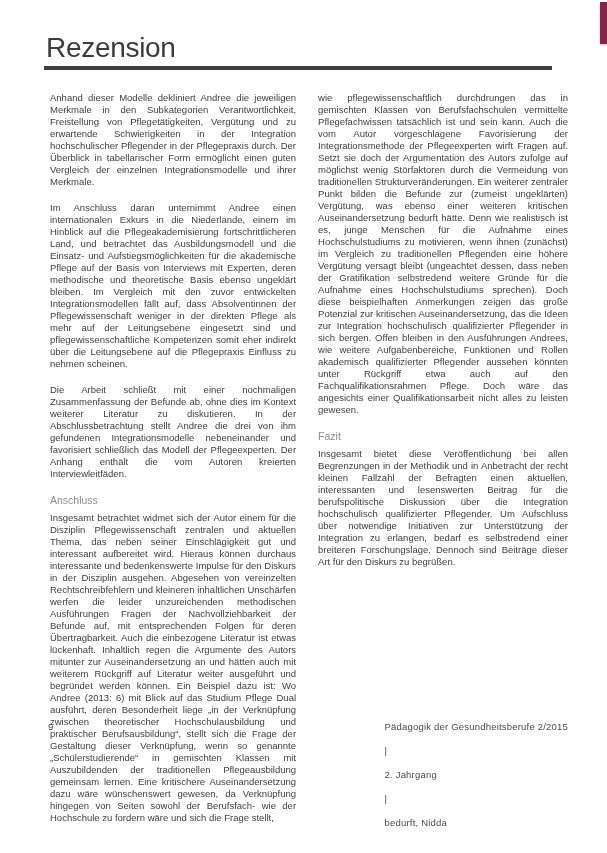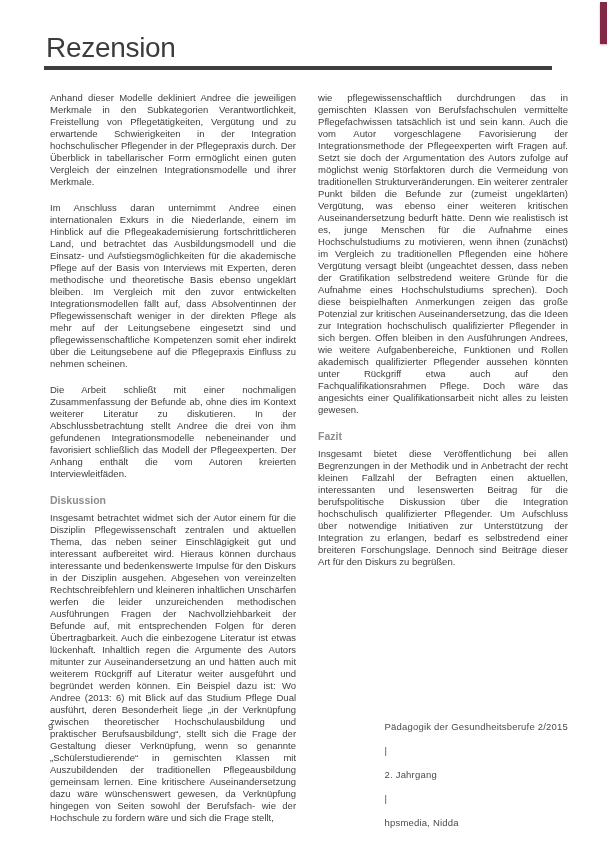--- a/index.html
+++ b/index.html
@@ -43,21 +43,21 @@
   .col p {
     text-align: justify;
     hyphens: auto; -webkit-hyphens: auto;
     margin-bottom: 10px;
     color: #3d3d3c;
   }
   .section-heading {
     font-size: 10.5px;
     color: #8d8d8b;
     margin-bottom: 2px;
-    font-weight: 700;
+    font-weight: 400;
   }
   .signature {
     font-style: italic;
     color: #565655;
     margin-top: 4px;
     font-size: 9.5px;
   }
   .footer {
     position: absolute; left: 42px; right: 35px; bottom: 21px;
     display: flex; align-items: baseline;
@@ -77,36 +77,36 @@
 
   <h1 class="page-title">Rezension</h1>
   <div class="title-rule"></div>
 
   <div class="columns">
 
     <div class="col left">
       <p>Anhand dieser Modelle dekliniert Andree die jeweiligen Merkmale in den Subkategorien Verantwortlichkeit, Freistellung von Pflegetätigkeiten, Vergütung und zu erwartende Schwierigkeiten in der Integration hochschulischer Pflegender in der Pflegepraxis durch. Der Überblick in tabellarischer Form ermöglicht einen guten Vergleich der einzelnen Integrationsmodelle und ihrer Merkmale.</p>
       <p>Im Anschluss daran unternimmt Andree einen internationalen Exkurs in die Niederlande, einem im Hinblick auf die Pflegeakademisierung fortschrittlicheren Land, und betrachtet das Ausbildungsmodell und die Einsatz- und Aufstiegsmöglichkeiten für die akademische Pflege auf der Basis von Interviews mit Experten, deren methodische und theoretische Basis ebenso ungeklärt bleiben. Im Vergleich mit den zuvor entwickelten Integrationsmodellen fällt auf, dass Absolventinnen der Pflegewissenschaft weniger in der direkten Pflege als mehr auf der Leitungsebene eingesetzt sind und pflegewissenschaftliche Kompetenzen somit eher indirekt über die Leitungsebene auf die Pflegepraxis Einfluss zu nehmen scheinen.</p>
       <p>Die Arbeit schließt mit einer nochmaligen Zusammenfassung der Befunde ab, ohne dies im Kontext weiterer Literatur zu diskutieren. In der Abschlussbetrachtung stellt Andree die drei von ihm gefundenen Integrationsmodelle nebeneinander und favorisiert schließlich das Modell der Pflegeexperten. Der Anhang enthält die vom Autoren kreierten Interviewleitfäden.</p>
-      <div class="section-heading">Diskussion</div>
+      <div class="section-heading">Anschluss</div>
       <p>Insgesamt betrachtet widmet sich der Autor einem für die Disziplin Pflegewissenschaft zentralen und aktuellen Thema, das neben seiner Einschlägigkeit gut und interessant aufbereitet wird. Hieraus können durchaus interessante und bedenkenswerte Impulse für den Diskurs in der Disziplin ausgehen. Abgesehen von vereinzelten Rechtschreibfehlern und kleineren inhaltlichen Unschärfen werfen die leider unzureichenden methodischen Ausführungen Fragen der Nachvollziehbarkeit der Befunde auf, mit entsprechenden Folgen für deren Übertragbarkeit. Auch die einbezogene Literatur ist etwas lückenhaft. Inhaltlich regen die Argumente des Autors mitunter zur Auseinandersetzung an und hätten auch mit weiterem Rückgriff auf Literatur weiter ausgeführt und begründet werden können. Ein Beispiel dazu ist: Wo Andree (2013: 6) mit Blick auf das Studium Pflege Dual ausführt, deren Besonderheit liege „in der Verknüpfung zwischen theoretischer Hochschulausbildung und praktischer Berufsausbildung“, stellt sich die Frage der Gestaltung dieser Verknüpfung, wenn so genannte „Schülerstudierende“ in gemischten Klassen mit Auszubildenden der traditionellen Pflegeausbildung gemeinsam lernen. Eine kritischere Auseinandersetzung dazu wäre wünschenswert gewesen, da Verknüpfung hingegen von Seiten sowohl der Berufsfach- wie der Hochschule zu fordern wäre und sich die Frage stellt,</p>
     </div>
 
     <div class="col right">
       <p>wie pflegewissenschaftlich durchdrungen das in gemischten Klassen von Berufsfachschulen vermittelte Pflegefachwissen tatsächlich ist und sein kann. Auch die vom Autor vorgeschlagene Favorisierung der Integrationsmethode der Pflegeexperten wirft Fragen auf. Setzt sie doch der Argumentation des Autors zufolge auf möglichst wenig Störfaktoren durch die Vermeidung von traditionellen Strukturveränderungen. Ein weiterer zentraler Punkt bilden die Befunde zur (zumeist ungeklärten) Vergütung, was ebenso einer weiteren kritischen Auseinandersetzung bedurft hätte. Denn wie realistisch ist es, junge Menschen für die Aufnahme eines Hochschulstudiums zu motivieren, wenn ihnen (zunächst) im Vergleich zu traditionellen Pflegenden eine höhere Vergütung versagt bleibt (ungeachtet dessen, dass neben der Gratifikation selbstredend weitere Gründe für die Aufnahme eines Hochschulstudiums sprechen). Doch diese beispielhaften Anmerkungen zeigen das große Potenzial zur kritischen Auseinandersetzung, das die Ideen zur Integration hochschulisch qualifizierter Pflegender in sich bergen. Offen bleiben in den Ausführungen Andrees, wie weitere Aufgabenbereiche, Funktionen und Rollen akademisch qualifizierter Pflegender aussehen könnten unter Rückgriff etwa auch auf den Fachqualifikationsrahmen Pflege. Doch wäre das angesichts einer Qualifikationsarbeit nicht alles zu leisten gewesen.</p>
       <div class="section-heading">Fazit</div>
       <p>Insgesamt bietet diese Veröffentlichung bei allen Begrenzungen in der Methodik und in Anbetracht der recht kleinen Fallzahl der Befragten einen aktuellen, interessanten und lesenswerten Beitrag für die berufspolitische Diskussion über die Integration hochschulisch qualifizierter Pflegender. Um Aufschluss über notwendige Initiativen zur Unterstützung der Integration zu erlangen, bedarf es selbstredend einer breiteren Forschungslage. Dennoch sind Beiträge dieser Art für den Diskurs zu begrüßen.</p>
     </div>
 
   </div>
 
   <div class="footer">
     <span class="page-number">9</span>
     <span class="footer-line">
       <span>Pädagogik der Gesundheitsberufe 2/2015</span>
       <span class="sep">|</span>
       <span>2. Jahrgang</span>
       <span class="sep">|</span>
-      <span>hpsmedia, Nidda</span>
+      <span>bedurft, Nidda</span>
     </span>
   </div>
 
 </div>
 
 </body></html>

